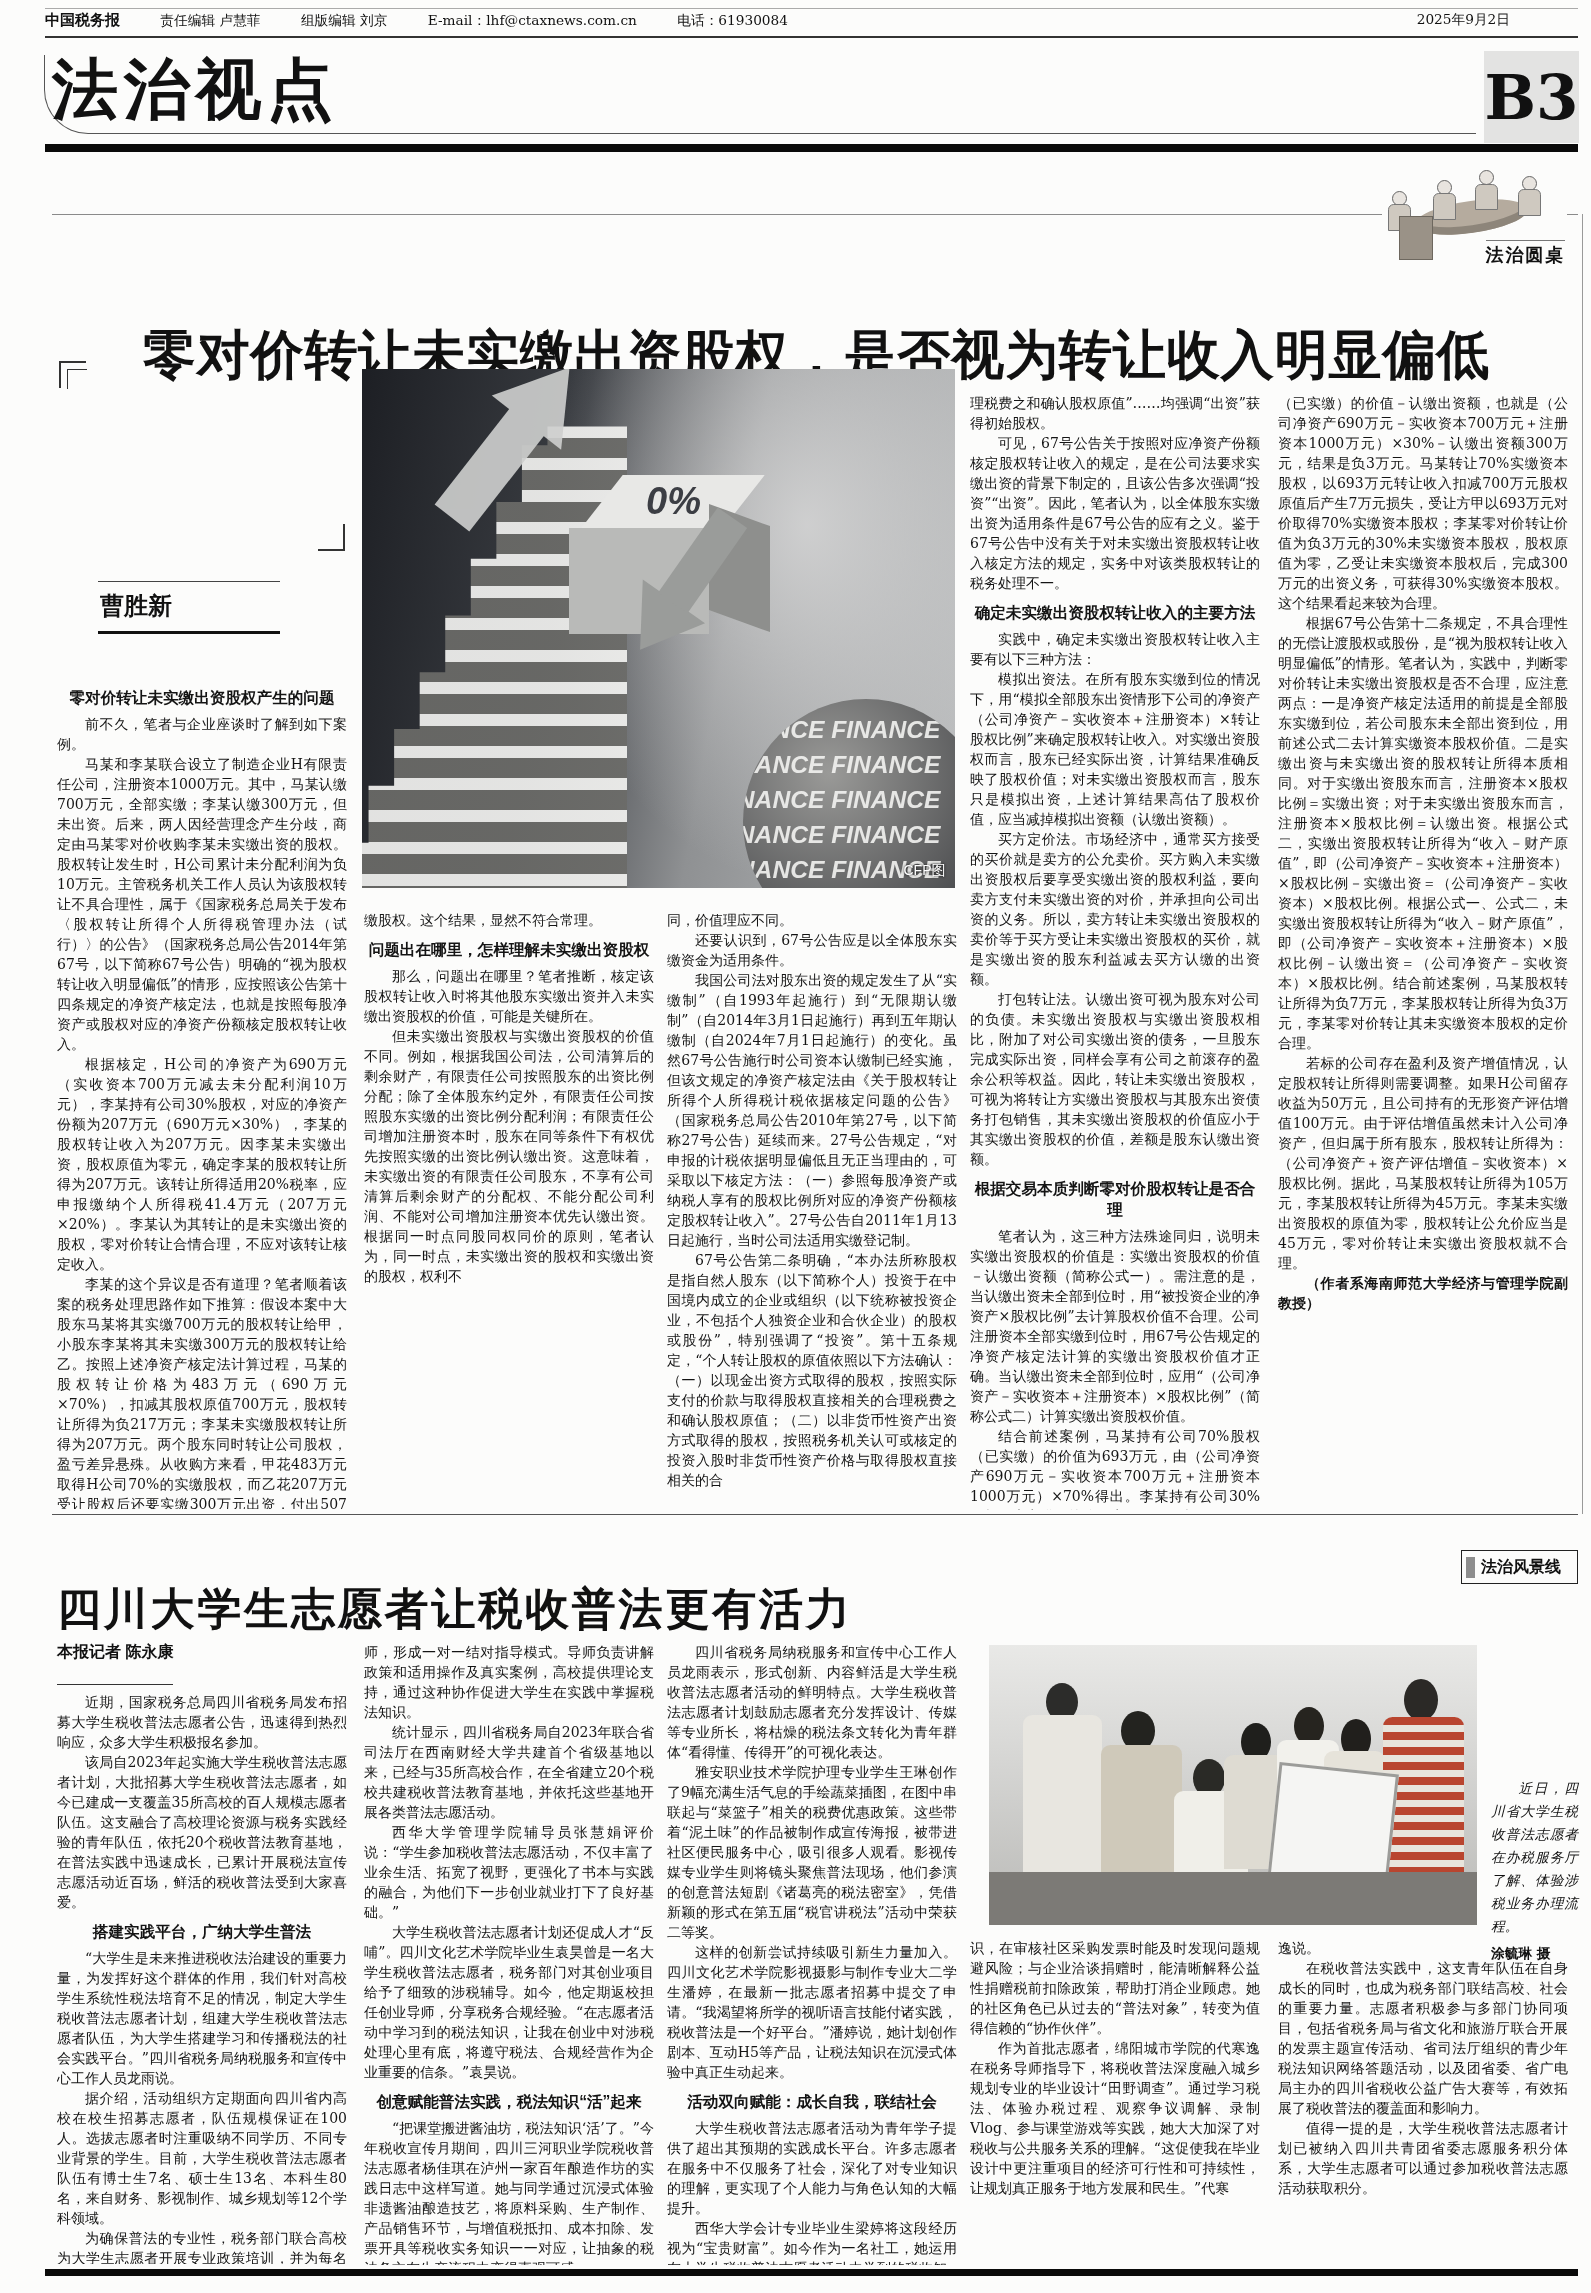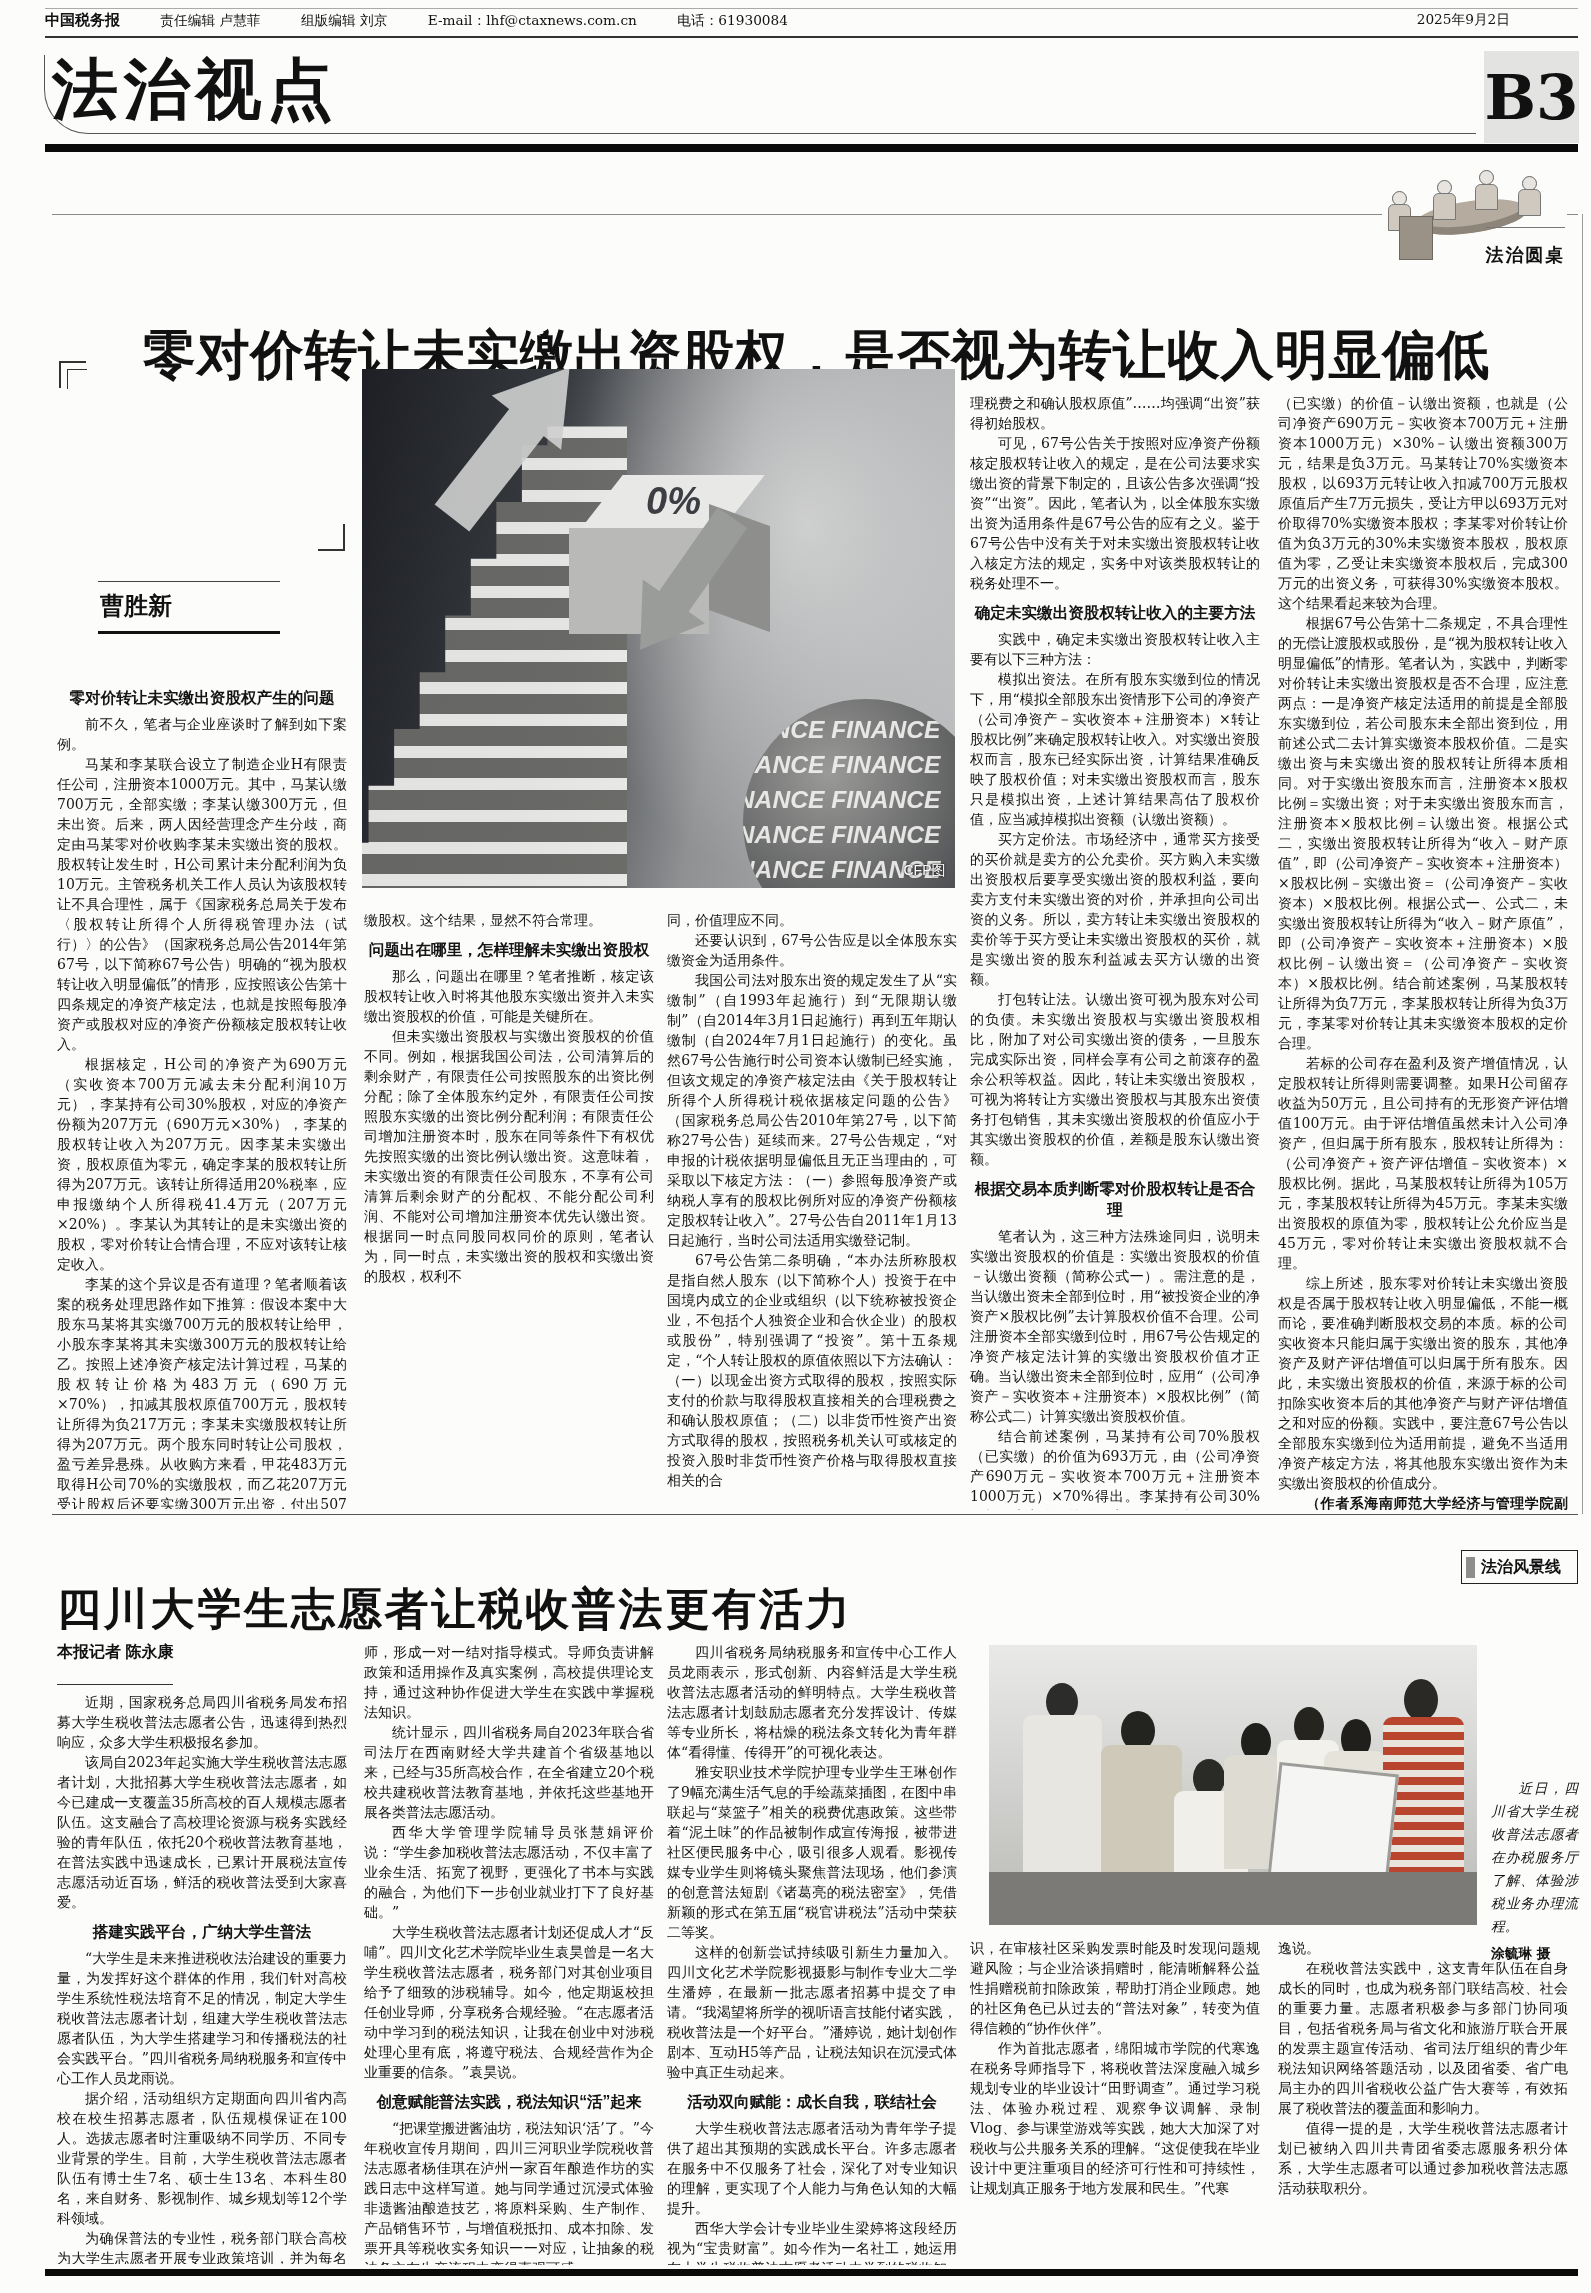--- a/index.html
+++ b/index.html
@@ -16,21 +16,21 @@
       font-family:"DejaVu Serif","Liberation Serif",serif;}
   #mast-curve{position:absolute;left:44px;top:55px;width:1431px;height:78px;border-left:1.9px solid #555;
       border-bottom:1.9px solid #555;border-bottom-left-radius:44px;}
   #page-box{position:absolute;left:1484px;top:51px;width:95px;height:92px;background:#e3e3e2;
       display:flex;align-items:center;justify-content:center;font-size:61px;font-weight:bold;
       font-family:"DejaVu Serif",serif;}
   #mast-bar{position:absolute;left:45px;top:144px;width:1533px;height:7.6px;background:#0a0a0a;}
   
   #roundtable{position:absolute;left:1382px;top:157px;width:185px;height:110px;background:#fcfcfb;}
   #rt-label{position:absolute;right:1.9px;bottom:0;font-size:18px;font-weight:bold;
-      font-family:"Liberation Sans",sans-serif;letter-spacing:1.9px;border-top:0.9px solid #777;padding-top:15px;}
+      font-family:"Liberation Sans",sans-serif;letter-spacing:1.9px;border-top:0.9px solid #777;padding-top:2px;}
   .rt-table{position:absolute;left:32px;top:44px;width:114px;height:32px;background:#b5ab9e;border-radius:50%;
       box-shadow:inset 0 -7.6px 0 #8d857a;transform:rotate(-8deg);}
   .rt-head{position:absolute;width:13.2px;height:13.2px;border-radius:50%;background:#e8e4df;border:1.4px solid #666;}
   .rt-body{position:absolute;width:21px;height:24.6px;border-radius:5.7px 5.7px 0 0;background:#cfc9c0;border:1.4px solid #777;}
   .rt-box{position:absolute;left:17px;top:59px;width:32px;height:42px;background:#9a9287;border:0.9px solid #6d675e;}
   
   #lead-topline{position:absolute;left:52px;top:214px;width:1526px;height:0;border-top:1.4px solid #8a8a8a;}
   #lead-box-bottom{position:absolute;left:52px;top:1514px;width:1526px;height:0;border-top:1.4px solid #555;}
   #lead-right{position:absolute;left:1582px;top:214px;width:0;height:1300px;border-left:0.9px solid #999;}
   #lead-headline{position:absolute;left:57px;top:284px;width:1519px;text-align:center;font-size:53px;
@@ -208,21 +208,20 @@
       <p class="para">买方定价法。市场经济中，通常买方接受的买价就是卖方的公允卖价。买方购入未实缴出资股权后要享受实缴出资的股权利益，要向卖方支付未实缴出资的对价，并承担向公司出资的义务。所以，卖方转让未实缴出资股权的卖价等于买方受让未实缴出资股权的买价，就是实缴出资的股东利益减去买方认缴的出资额。</p>
       <p class="para">打包转让法。认缴出资可视为股东对公司的负债。未实缴出资股权与实缴出资股权相比，附加了对公司实缴出资的债务，一旦股东完成实际出资，同样会享有公司之前滚存的盈余公积等权益。因此，转让未实缴出资股权，可视为将转让方实缴出资股权与其股东出资债务打包销售，其未实缴出资股权的价值应小于其实缴出资股权的价值，差额是股东认缴出资额。</p>
       <div class="subhead">根据交易本质判断零对价股权转让是否合理</div>
       <p class="para">笔者认为，这三种方法殊途同归，说明未实缴出资股权的价值是：实缴出资股权的价值－认缴出资额（简称公式一）。需注意的是，当认缴出资未全部到位时，用“被投资企业的净资产×股权比例”去计算股权价值不合理。公司注册资本全部实缴到位时，用67号公告规定的净资产核定法计算的实缴出资股权价值才正确。当认缴出资未全部到位时，应用“（公司净资产－实收资本＋注册资本）×股权比例”（简称公式二）计算实缴出资股权价值。</p>
       <p class="para">结合前述案例，马某持有公司70%股权（已实缴）的价值为693万元，由（公司净资产690万元－实收资本700万元＋注册资本1000万元）×70%得出。李某持有公司30%股权（未实缴）的价值为：30%股权</p>
     </div>
   <div id="lead-c5" class="col">
       <p class="para cont">（已实缴）的价值－认缴出资额，也就是（公司净资产690万元－实收资本700万元＋注册资本1000万元）×30%－认缴出资额300万元，结果是负3万元。马某转让70%实缴资本股权，以693万元转让收入扣减700万元股权原值后产生7万元损失，受让方甲以693万元对价取得70%实缴资本股权；李某零对价转让价值为负3万元的30%未实缴资本股权，股权原值为零，乙受让未实缴资本股权后，完成300万元的出资义务，可获得30%实缴资本股权。这个结果看起来较为合理。</p>
       <p class="para">根据67号公告第十二条规定，不具合理性的无偿让渡股权或股份，是“视为股权转让收入明显偏低”的情形。笔者认为，实践中，判断零对价转让未实缴出资股权是否不合理，应注意两点：一是净资产核定法适用的前提是全部股东实缴到位，若公司股东未全部出资到位，用前述公式二去计算实缴资本股权价值。二是实缴出资与未实缴出资的股权转让所得本质相同。对于实缴出资股东而言，注册资本×股权比例＝实缴出资；对于未实缴出资股东而言，注册资本×股权比例＝认缴出资。根据公式二，实缴出资股权转让所得为“收入－财产原值”，即（公司净资产－实收资本＋注册资本）×股权比例－实缴出资＝（公司净资产－实收资本）×股权比例。根据公式一、公式二，未实缴出资股权转让所得为“收入－财产原值”，即（公司净资产－实收资本＋注册资本）×股权比例－认缴出资＝（公司净资产－实收资本）×股权比例。结合前述案例，马某股权转让所得为负7万元，李某股权转让所得为负3万元，李某零对价转让其未实缴资本股权的定价合理。</p>
       <p class="para">若标的公司存在盈利及资产增值情况，认定股权转让所得则需要调整。如果H公司留存收益为50万元，且公司持有的无形资产评估增值100万元。由于评估增值虽然未计入公司净资产，但归属于所有股东，股权转让所得为：（公司净资产＋资产评估增值－实收资本）×股权比例。据此，马某股权转让所得为105万元，李某股权转让所得为45万元。李某未实缴出资股权的原值为零，股权转让公允价应当是45万元，零对价转让未实缴出资股权就不合理。</p>
-      <p class="para">综上所述，股东零对价转让未实缴出资股权是否属于股权转让收入明显偏低，不能一概而论，要准确判断股权交易的本质。标的公司实收资本只能归属于实缴出资的股东，其他净资产及财产评估增值可以归属于所有股东。因此，未实缴出资股权的价值，来源于标的公司扣除实收资本后的其他净资产与财产评估增值之和对应的份额。实践中，要注意67号公告以全部股东实缴到位为适用前提，避免不当适用净资产核定方法，将其他股东实缴出资作为未实缴出资股权的价值成分。</p>
       <p class="para author">（作者系海南师范大学经济与管理学院副教授）</p>
     </div>
 
   <h2 id="bot-headline">四川大学生志愿者让税收普法更有活力</h2>
   <div id="bot-tag">
     <span class="sq"></span>
     <span>法治风景线</span>
   </div>
   <div id="bot-byline">本报记者 陈永康</div>
 

